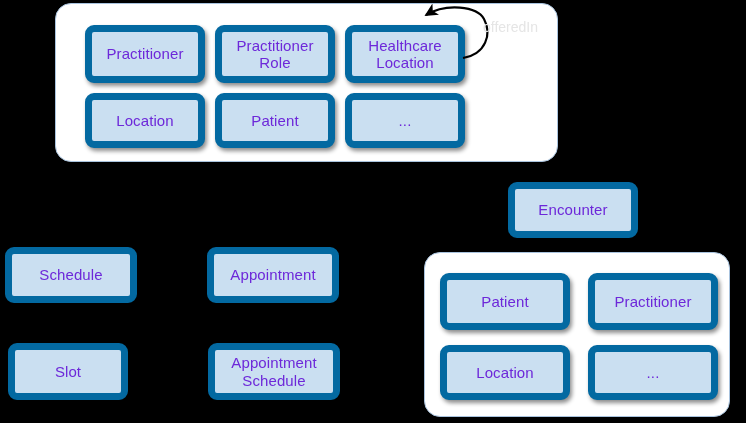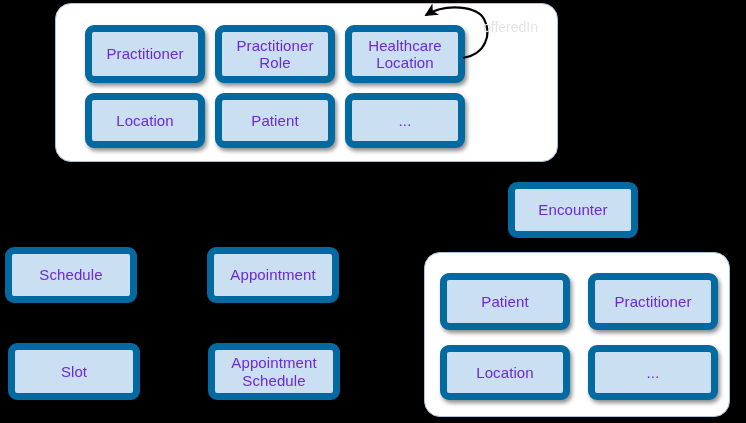--- a/index.html
+++ b/index.html
@@ -130,21 +130,21 @@
   </div>
 
   <div class="rbox" style="left:5px; top:247px; width:132px; height:56px;">
     <span>Schedule</span>
   </div>
 
   <div class="rbox" style="left:207px; top:247px; width:132px; height:56px;">
     <span>Appointment</span>
   </div>
 
-  <div class="rbox" style="left:8px; top:343px; width:132px; height:57px;">
+  <div class="rbox" style="left:8px; top:343px; width:120px; height:57px;">
     <span>Slot</span>
   </div>
 
   <div class="rbox two-line" style="left:208px; top:343px; width:132px; height:57px;">
     <span>
       <span>Appointment</span><br>
       <span>Schedule</span>
     </span>
   </div>
 

